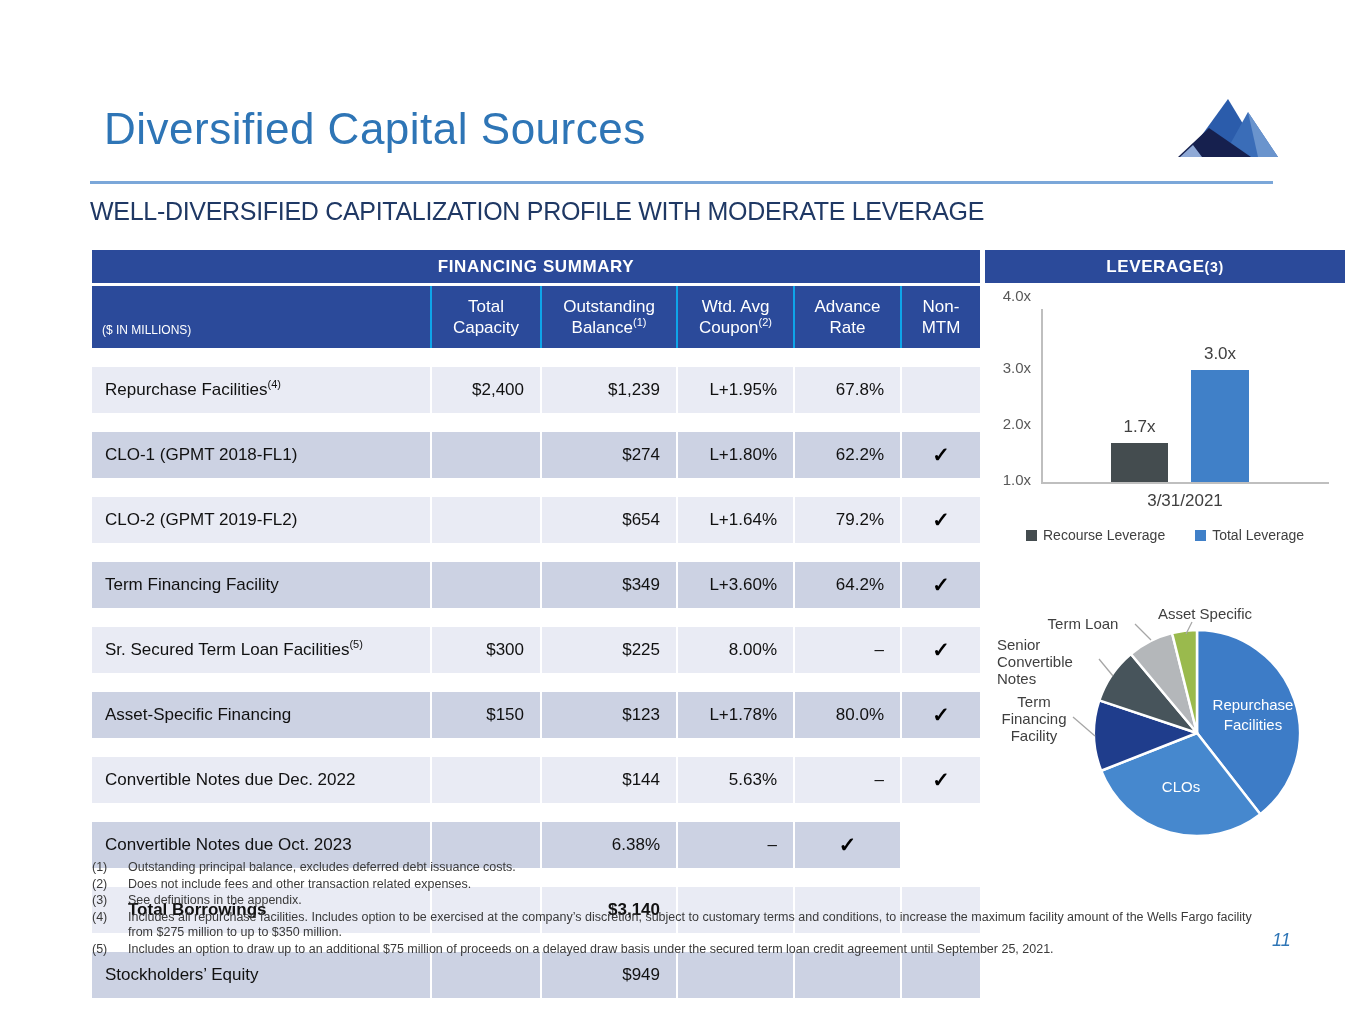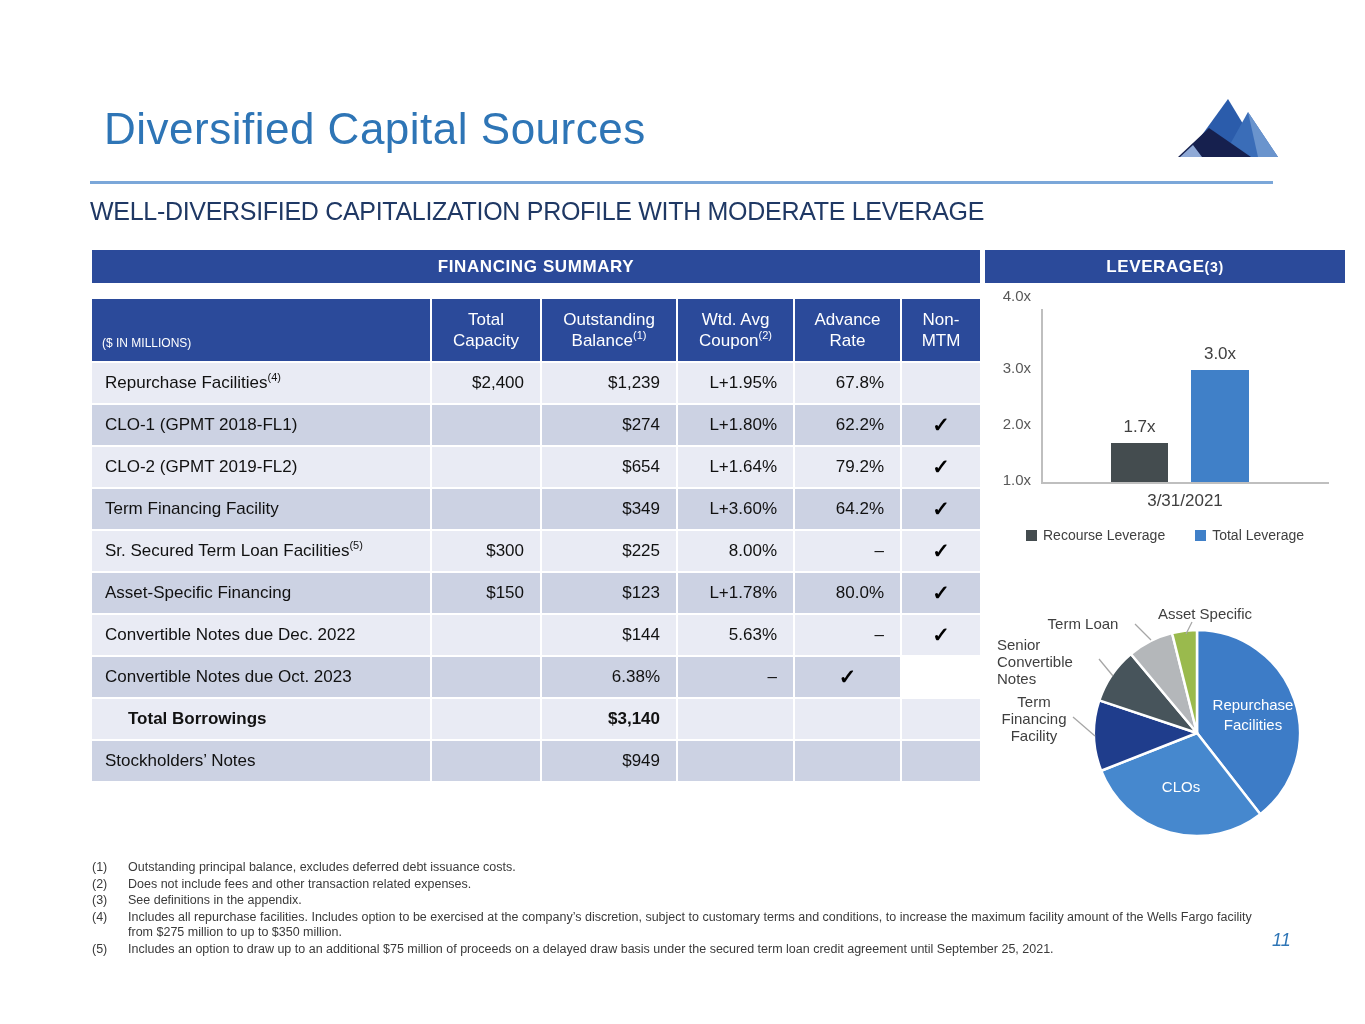--- a/index.html
+++ b/index.html
@@ -13,27 +13,27 @@
   .slide{position:absolute;left:0;top:0;width:1365px;height:1024px;background:#fff;overflow:hidden}
 
   .title{position:absolute;left:104px;top:104px;font-size:44px;color:var(--title-blue);letter-spacing:.5px}
   .rule{position:absolute;left:90px;top:181px;width:1183px;height:3px;background:var(--rule-blue)}
   .subtitle{position:absolute;left:90px;top:197px;font-size:25px;color:var(--sub-navy);letter-spacing:-.3px}
   .logo{position:absolute;left:1178px;top:94px;width:100px;height:64px}
 
   
   .fin-table{position:absolute;left:92px;top:250px;width:888px}
   .tbl-title{height:33px;background:var(--navy);color:#fff;font-size:17px;font-weight:bold;
-    display:flex;align-items:center;justify-content:center;letter-spacing:.6px;margin-bottom:16px}
+    display:flex;align-items:center;justify-content:center;letter-spacing:.6px;margin-bottom:3px}
   .hdr-row{display:grid;grid-template-columns:338px 110px 136px 117px 107px 80px;height:62px;background:var(--navy)}
   .hdr-cell{color:#fff;font-size:17px;display:flex;flex-direction:column;align-items:center;justify-content:center;
-    line-height:21px;border-left:2px solid #ffffff;text-align:center}
+    line-height:21px;border-left:2px solid #0ea5e9;text-align:center}
   .hdr-cell.unit{border-left:none;align-items:flex-start;justify-content:flex-end;padding:0 0 7px 10px;font-size:12px}
   .hdr-cell sup,.cell sup{font-size:11px;vertical-align:super;line-height:0}
-  .row{display:grid;grid-template-columns:338px 110px 136px 117px 107px 80px;height:40px;margin-top:2px}
+  .row{display:grid;grid-template-columns:338px 110px 136px 117px 107px 80px;height:46px;margin-top:19px}
   .cell{display:flex;align-items:center;font-size:17px;color:#111;border-left:2px solid #fff;overflow:hidden}
   .cell.lbl{border-left:none;padding-left:13px}
   .cell.num{justify-content:flex-end;padding-right:16px}
   .cell.chk{justify-content:center;font-size:21px;font-weight:bold;color:#000}
   .row.light .cell{background:var(--row-light)}
   .row.dark .cell{background:var(--row-dark)}
   .row.total .cell{font-weight:bold}
   .row.total .cell.lbl{padding-left:36px}
 
   
@@ -190,21 +190,21 @@
             <span>Total Borrowings</span>
           </div>
           <div class="cell num"></div>
           <div class="cell num">$3,140</div>
           <div class="cell num"></div>
           <div class="cell num"></div>
           <div class="cell chk"></div>
         </div>
         <div class="row dark">
           <div class="cell lbl">
-            <span>Stockholders’ Notes</span>
+            <span>Stockholders’ Equity</span>
           </div>
           <div class="cell num"></div>
           <div class="cell num">$949</div>
           <div class="cell num"></div>
           <div class="cell num"></div>
           <div class="cell chk"></div>
         </div>
       </div>
   </div>
 

